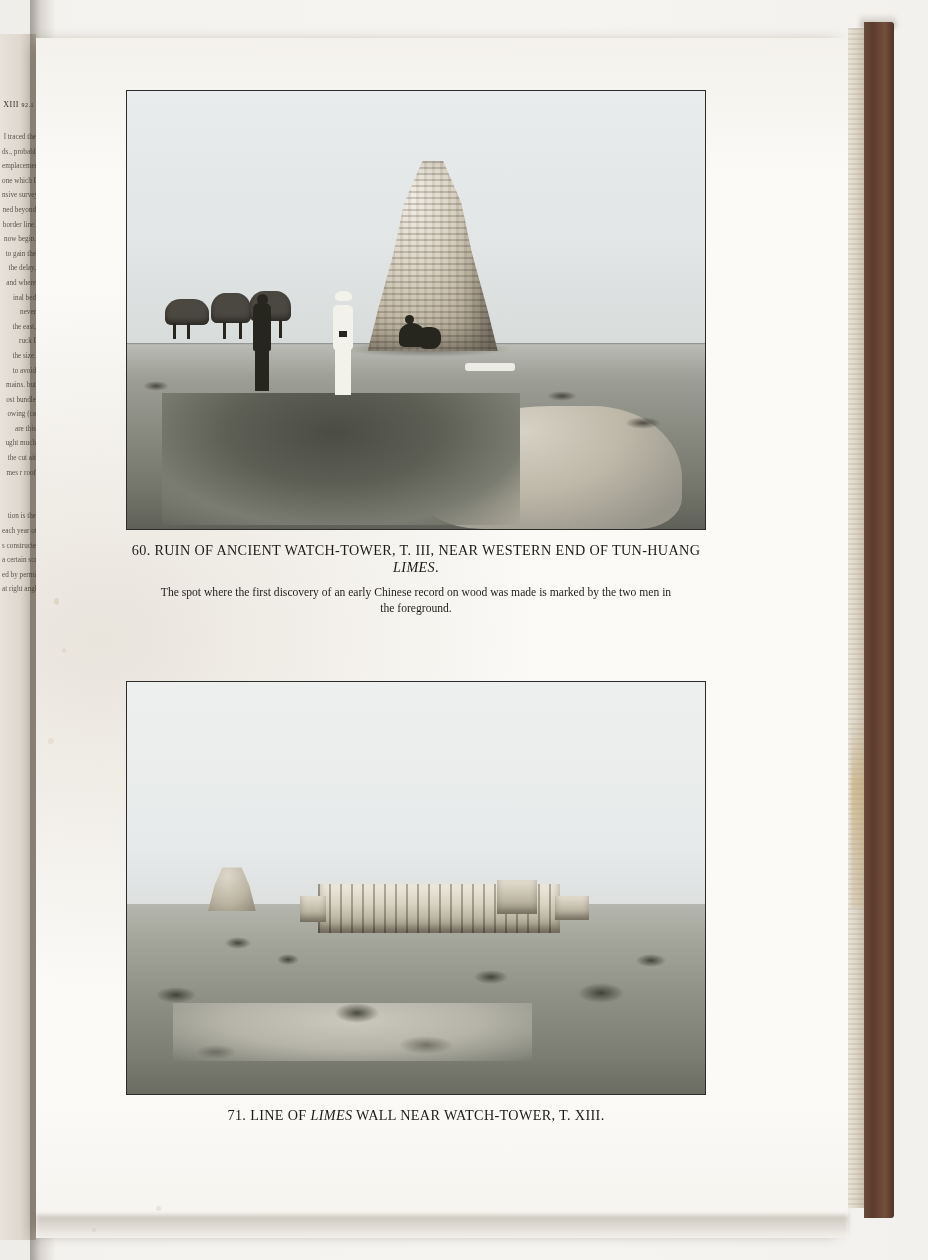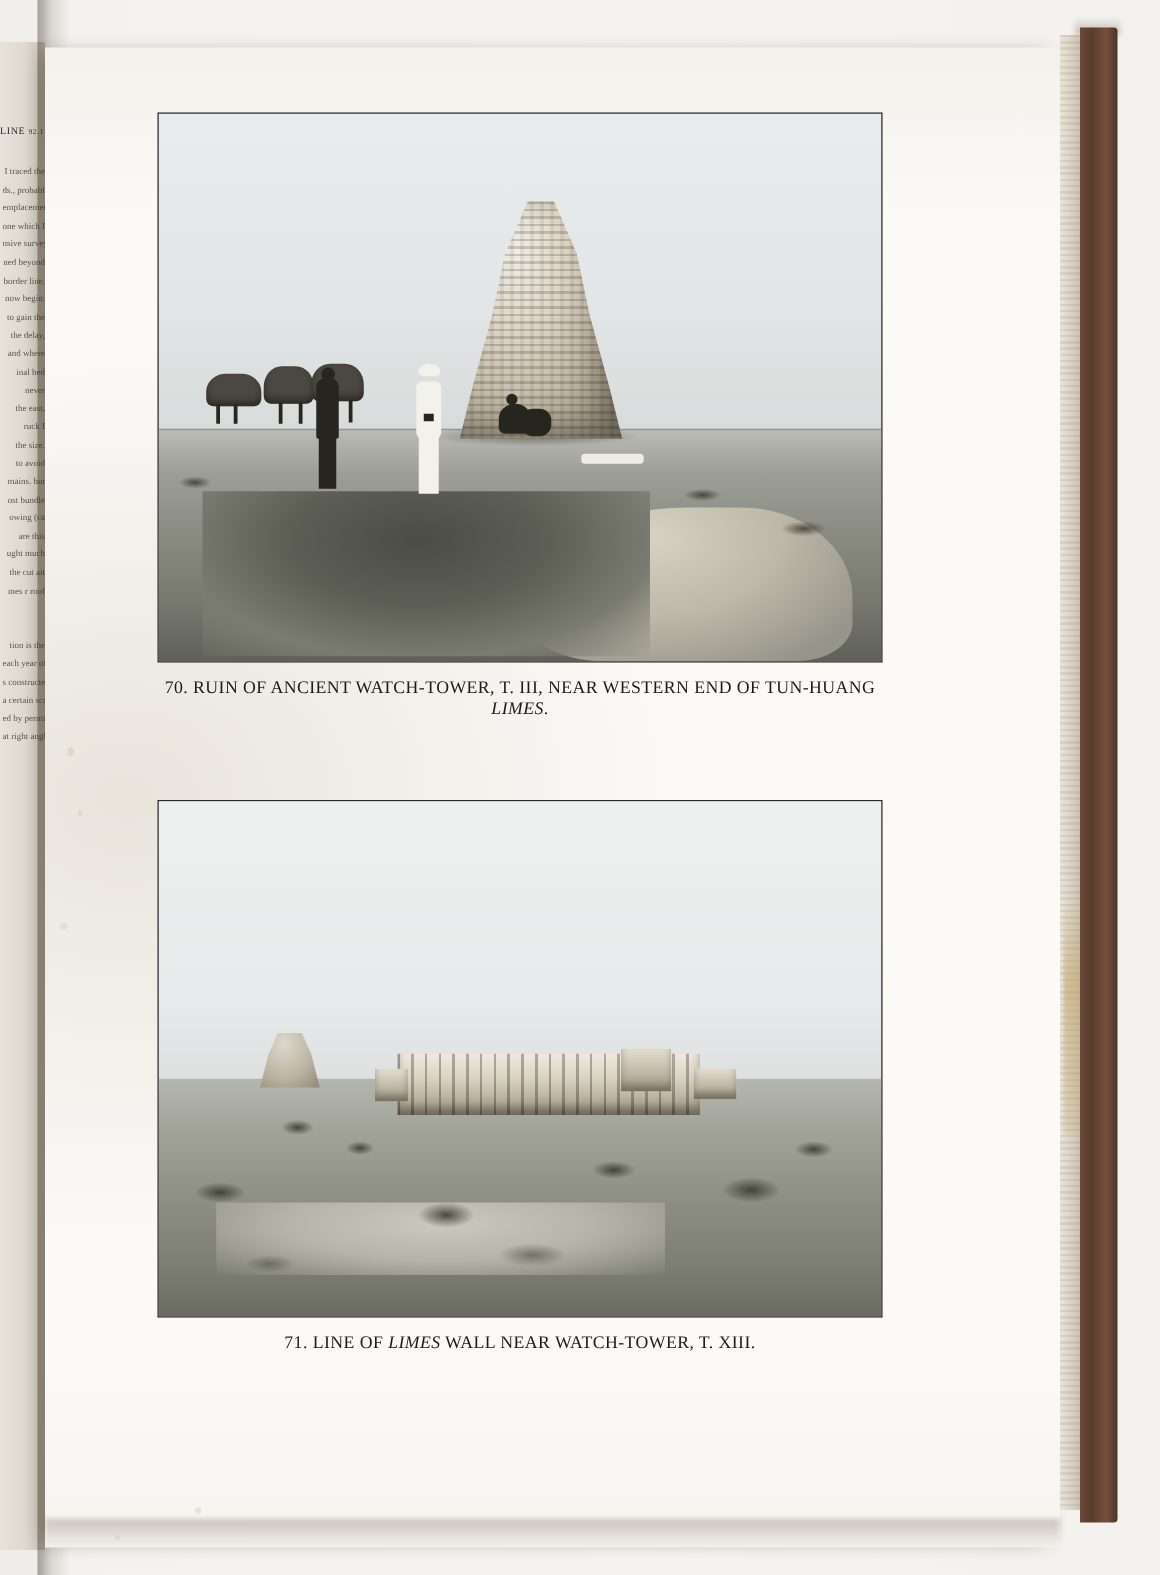--- a/index.html
+++ b/index.html
@@ -312,21 +312,21 @@
 
   <div class="backdrop"></div>
 
   <div class="left-cover">
     <div class="left-cover-top"></div>
     <div class="left-cover-bot"></div>
   </div>
 
   <div class="verso">
     <div class="verso-head">
-      <span>LINE</span>
+      <span>XIII</span>
       <span style="font-size:6px;">92.1</span>
     </div>
     <div class="verso-lines" id="verso-lines">
         <div>I traced the</div>
         <div>ds., probable</div>
         <div>emplacement,</div>
         <div>one which I</div>
         <div>nsive survey</div>
         <div>ned beyond</div>
         <div>border line.</div>
@@ -408,23 +408,24 @@
         <div class="fig" style="left:278px; top:224px; width:9px; height:9px; border-radius:50%;"></div>
 
         <div class="fig fig-white" style="left:338px; top:272px; width:50px; height:8px; border-radius:3px; opacity:.92;"></div>
 
         <div class="scrub" style="left:16px; top:290px; width:26px; height:10px;"></div>
         <div class="scrub" style="left:420px; top:300px; width:30px; height:10px;"></div>
         <div class="scrub" style="left:498px; top:326px; width:36px; height:12px;"></div>
       </div>
 
       <div class="caption-main">
-        <span class="num">70.</span>
+        <span class="num">60.</span>
         <span>RUIN OF ANCIENT WATCH-TOWER, T. III, NEAR WESTERN END OF TUN-HUANG </span><em>LIMES</em><span>.</span>
       </div>
+      <div class="caption-sub">The spot where the first discovery of an early Chinese record on wood was made is marked by the two men in the foreground.</div>
 
       <div class="gap"></div>
 
       <div class="plate plate-2">
         <div class="sky2"></div>
         <div class="ground2"></div>
 
         <div class="tower2"></div>
 
         <div class="wall">

